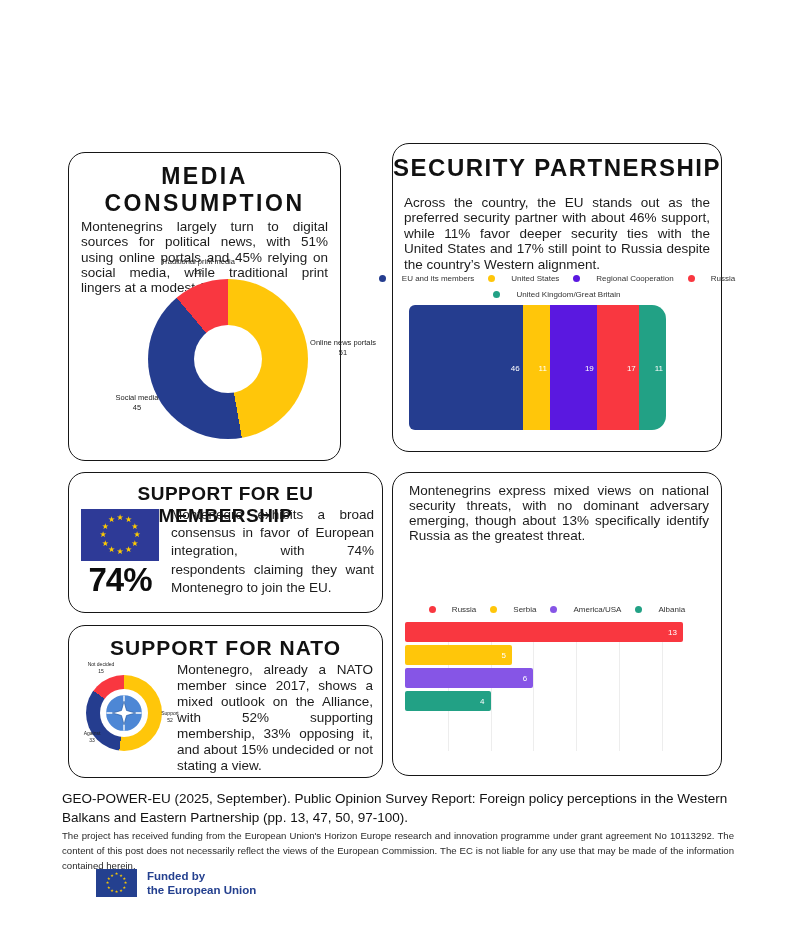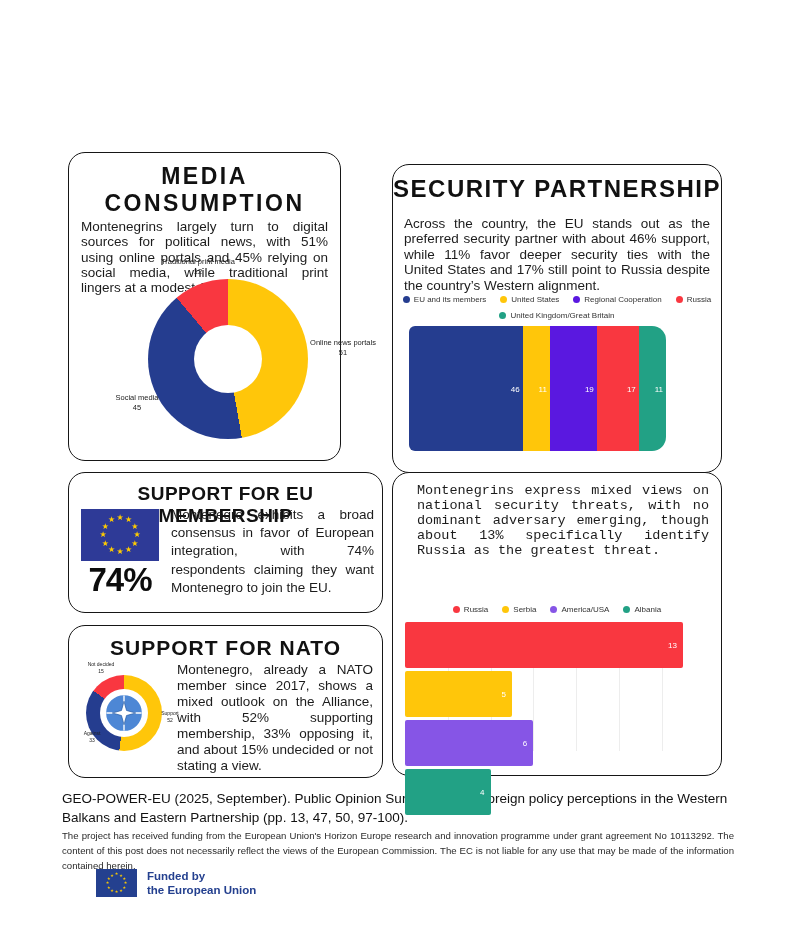--- a/index.html
+++ b/index.html
@@ -29,21 +29,21 @@
   }
 
   
   .panel {
     position: absolute;
     background: #ffffff;
     border: 1.6px solid #161616;
     border-radius: 17px;
   }
   .panel-media        { left: 68px;  top: 152px; width: 273px; height: 309px; }
-  .panel-partnership  { left: 392px; top: 164px; width: 330px; height: 309px; }
+  .panel-partnership  { left: 392px; top: 143px; width: 330px; height: 309px; }
   .panel-eu           { left: 68px;  top: 472px; width: 315px; height: 141px; }
   .panel-threats      { left: 392px; top: 472px; width: 330px; height: 304px; }
   .panel-nato         { left: 68px;  top: 625px; width: 315px; height: 153px; }
 
   .panel-title {
     text-align: center;
     font-weight: 800;
     color: #111;
     margin-top: 10px;
   }
@@ -54,21 +54,21 @@
   .panel-nato .panel-title        { font-size: 21px; letter-spacing: 1px; }
 
   .body-text {
     color: #1c1c1c;
     font-size: 13.5px;
     line-height: 1.13;
     text-align: justify;
   }
   .panel-media .body-text       { margin: 2px 12px 0 12px; }
   .panel-partnership .body-text { margin: 13px 11px 0 11px; line-height: 1.14; }
-  .panel-threats .body-text     { margin: 10px 12px 0 24px; line-height: 1.12; font-family: Liberation Mono, monospace; }
+  .panel-threats .body-text     { margin: 10px 12px 0 16px; line-height: 1.12; }
 
   
   .donut { position: absolute; border-radius: 50%; }
   .donut-media { left: 79px; top: 126px; width: 160px; height: 160px; }
   .donut-hole {
     position: absolute; left: 50%; top: 50%;
     transform: translate(-50%,-50%);
     background: #fff; border-radius: 50%;
   }
   .donut-media .donut-hole { width: 68px; height: 68px; }
@@ -85,21 +85,21 @@
   .lbl-trad   { left: 129px; top: 114px; }
   .lbl-online { left: 274px; top: 195px; }
   .lbl-social { left: 68px;  top: 250px; }
 
   
   .leg-row {
     position: absolute;
     left: 0; width: 100%;
     display: flex; justify-content: center; gap: 14px;
   }
-  .leg-item { display: inline-flex; align-items: center; gap: 4px; font-size: 8px; color: #333; white-space: nowrap; }
+  .leg-item { display: inline-flex; align-items: center; gap: 16px; font-size: 8px; color: #333; white-space: nowrap; }
   .leg-dot  { width: 7px; height: 7px; border-radius: 50%; display: inline-block; flex: none; }
   .leg-p1 { top: 130px; }
   .leg-p2 { top: 146px; }
   .leg-th { top: 132px; }
 
   
   .stacked {
     position: absolute;
     left: 16px; top: 161px;
     width: 257px; height: 125px;
@@ -116,21 +116,21 @@
 
   
   .hchart {
     position: absolute;
     left: 12px; top: 149px;
     width: 278px; height: 129px;
   }
   .gridline { position: absolute; top: 0; bottom: 0; width: 1px; background: #ededed; }
   .hbar {
     position: relative;
-    height: 46px; margin-bottom: 3px;
+    height: 20px; margin-bottom: 3px;
     border-radius: 2px;
     z-index: 1;
   }
   .hval {
     position: absolute; right: 6px; top: 50%;
     transform: translateY(-50%);
     color: #fff; font-size: 8px;
   }
 
   

